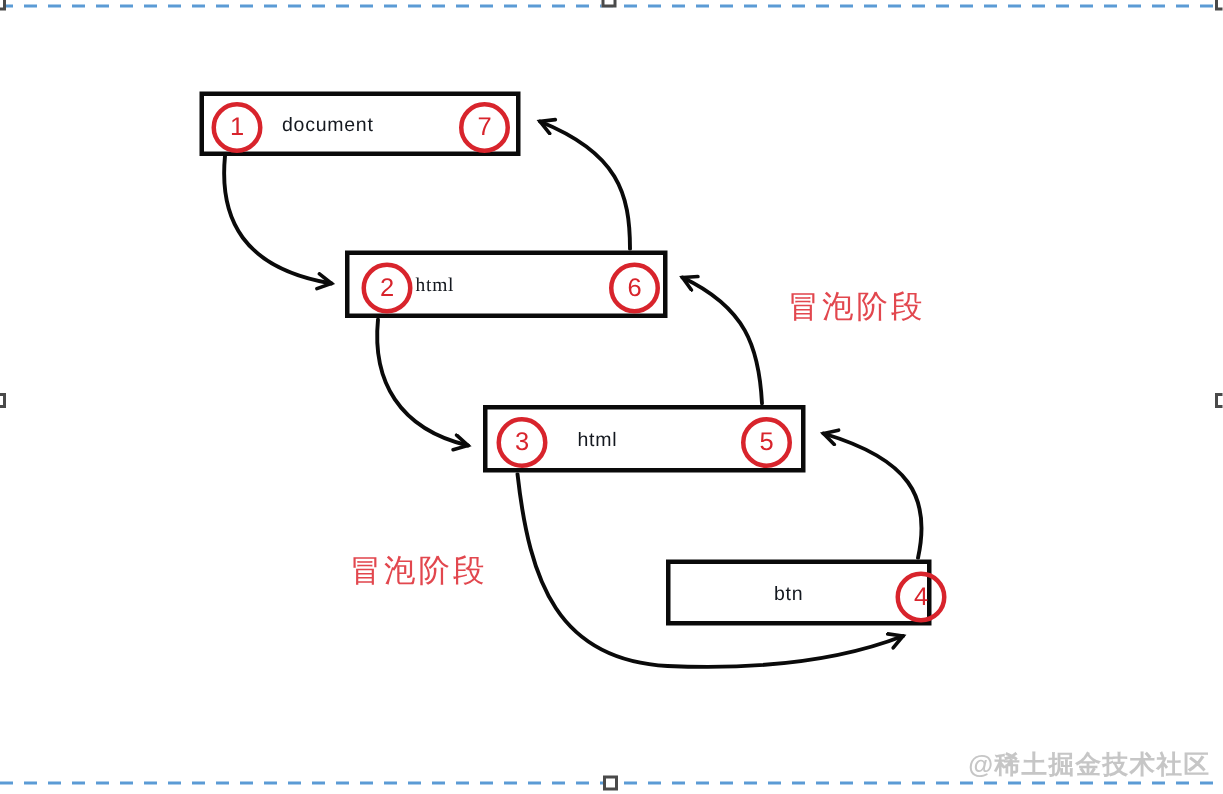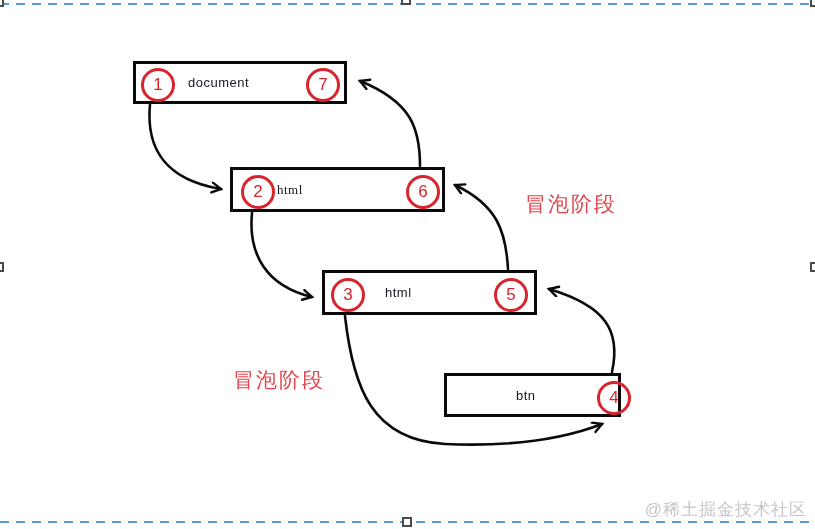--- a/index.html
+++ b/index.html
@@ -73,21 +73,21 @@
   .phase{
     position:absolute;z-index:3;color:var(--phase-label-red);
     font-size:21px;letter-spacing:2px;font-weight:500;
   }
   #label-bubble{left:525px;top:190px;}
   #label-capture{left:233px;top:366px;}
 
   
   .watermark{
     position:absolute;right:8px;bottom:8px;z-index:3;
-    color:var(--watermark-gray);font-size:17px;letter-spacing:1px;
+    color:var(--watermark-gray);font-size:17px;letter-spacing:1px;font-weight:bold;
   }
 </style>
 </head>
 <body>
 
 <div class="canvas">
 
   <div class="sel-border top"></div>
   <div class="sel-border bottom"></div>
   <div class="handle" style="left:-6px;top:-3px;"></div>

